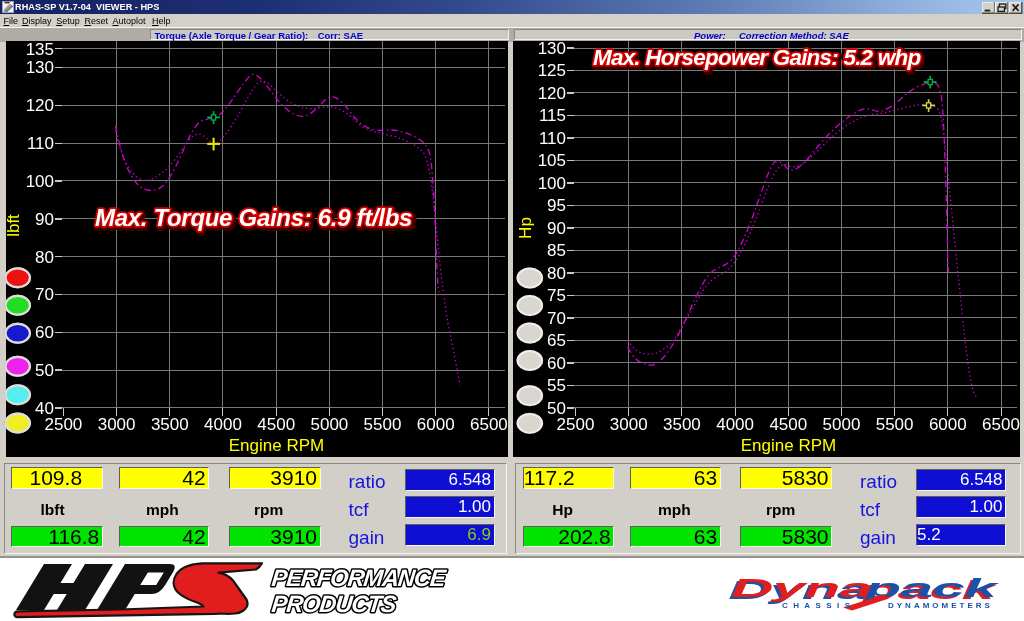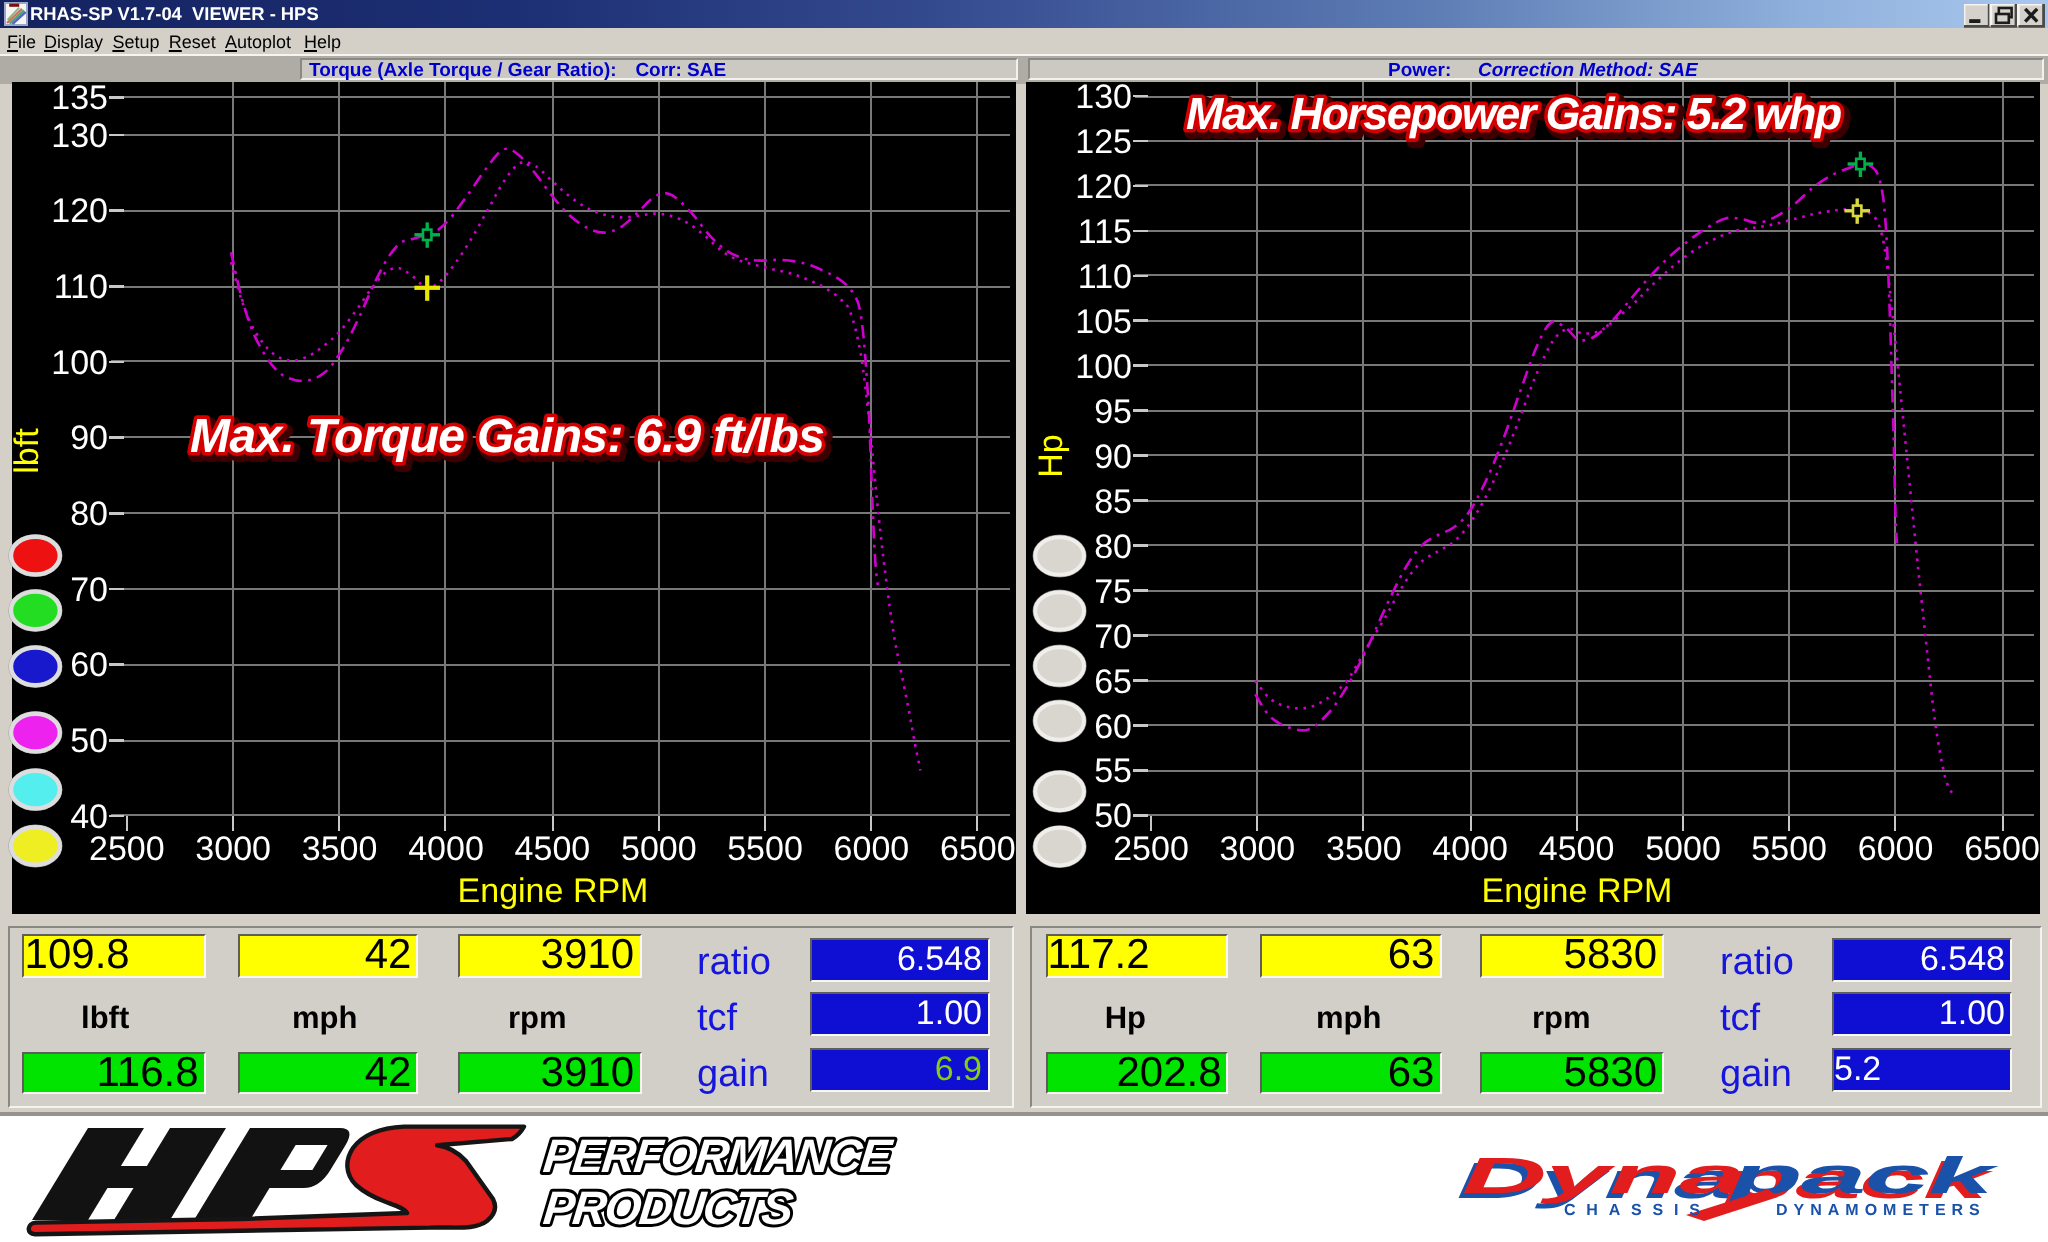--- a/index.html
+++ b/index.html
@@ -35,21 +35,21 @@
 <div class="abs" style="left:22px;top:16px;font-size:9px;color:#000;"><span style="text-decoration:underline">D</span>isplay</div>
 <div class="abs" style="left:56.2px;top:16px;font-size:9px;color:#000;"><span style="text-decoration:underline">S</span>etup</div>
 <div class="abs" style="left:84.4px;top:16px;font-size:9px;color:#000;"><span style="text-decoration:underline">R</span>eset</div>
 <div class="abs" style="left:112.5px;top:16px;font-size:9px;color:#000;"><span style="text-decoration:underline">A</span>utoplot</div>
 <div class="abs" style="left:152px;top:16px;font-size:9px;color:#000;"><span style="text-decoration:underline">H</span>elp</div>
 <div class="abs" style="left:0;top:27px;width:1024px;height:14px;background:#aeaca5;border-top:1px solid #f5f4f0;"></div>
 <div class="abs" style="left:150px;top:28.5px;width:357px;height:9.5px;background:#cbc9c2;border-top:1px solid #8a8883;border-left:1px solid #8a8883;border-bottom:1px solid #f2f1ed;border-right:1px solid #f2f1ed;"></div>
 <div class="abs" style="left:513.5px;top:28.5px;width:506px;height:9.5px;background:#cbc9c2;border-top:1px solid #8a8883;border-left:1px solid #8a8883;border-bottom:1px solid #f2f1ed;border-right:1px solid #f2f1ed;"></div>
 <div class="abs" style="left:154.5px;top:29.5px;font-size:9.5px;font-weight:bold;color:#0000cc;white-space:nowrap;">Torque (Axle Torque / Gear Ratio):</div>
 <div class="abs" style="left:317.7px;top:29.5px;font-size:9.5px;font-weight:bold;color:#0000cc;white-space:nowrap;">Corr: SAE</div>
-<div class="abs" style="left:694px;top:29.5px;font-size:9.5px;font-weight:bold;color:#0000cc;white-space:nowrap;">Power:</div>
+<div class="abs" style="left:694px;top:29.5px;font-size:9.5px;font-weight:bold;color:#0000cc;white-space:nowrap;font-style:italic;">Power:</div>
 <div class="abs" style="left:739px;top:29.5px;font-size:9.5px;font-weight:bold;color:#0000cc;white-space:nowrap;font-style:italic;">Correction Method: SAE</div>
 <div class="abs" style="left:6px;top:41px;width:502px;height:416px;background:#000;"></div>
 <div class="abs" style="left:513px;top:41px;width:507px;height:416px;background:#000;"></div>
 <svg class="abs" style="left:0;top:0;" width="1024" height="560" viewBox="0 0 1024 560" font-family="Liberation Sans,sans-serif">
 <g shape-rendering="crispEdges">
 <line x1="116.5" y1="41" x2="116.5" y2="408" stroke="#787878" stroke-width="1"></line>
 <line x1="169.5" y1="41" x2="169.5" y2="408" stroke="#787878" stroke-width="1"></line>
 <line x1="222.5" y1="41" x2="222.5" y2="408" stroke="#787878" stroke-width="1"></line>
 <line x1="276.5" y1="41" x2="276.5" y2="408" stroke="#787878" stroke-width="1"></line>
 <line x1="329.5" y1="41" x2="329.5" y2="408" stroke="#787878" stroke-width="1"></line>
@@ -237,21 +237,21 @@
 <ellipse cx="529.8" cy="333.0" rx="13" ry="10.2" fill="none" stroke="#777" stroke-width="1"></ellipse>
 <ellipse cx="529.8" cy="333.0" rx="12.2" ry="9.4" fill="#d9d6cf" stroke="#efeeea" stroke-width="2"></ellipse>
 <ellipse cx="529.8" cy="360.5" rx="13" ry="10.2" fill="none" stroke="#777" stroke-width="1"></ellipse>
 <ellipse cx="529.8" cy="360.5" rx="12.2" ry="9.4" fill="#d9d6cf" stroke="#efeeea" stroke-width="2"></ellipse>
 <ellipse cx="529.8" cy="395.7" rx="13" ry="10.2" fill="none" stroke="#777" stroke-width="1"></ellipse>
 <ellipse cx="529.8" cy="395.7" rx="12.2" ry="9.4" fill="#d9d6cf" stroke="#efeeea" stroke-width="2"></ellipse>
 <ellipse cx="529.8" cy="423.3" rx="13" ry="10.2" fill="none" stroke="#777" stroke-width="1"></ellipse>
 <ellipse cx="529.8" cy="423.3" rx="12.2" ry="9.4" fill="#d9d6cf" stroke="#efeeea" stroke-width="2"></ellipse>
 </svg>
 <div style="position:absolute;left:3.5px;top:463px;width:501.5px;height:88.5px;background:#d2cfc8;border-top:1.5px solid #8a8883;border-left:1.5px solid #8a8883;border-bottom:1.5px solid #f4f3ef;border-right:1.5px solid #f4f3ef;"></div>
-<div style="position:absolute;left:11.3px;top:467px;width:91.5px;height:22px;background:#ffff00;border-top:1.5px solid #5f5e5a;border-left:1.5px solid #5f5e5a;border-bottom:1.5px solid #f8f7f3;border-right:1.5px solid #f8f7f3;box-sizing:border-box;color:#000;font-size:21px;line-height:19.5px;text-align:left;padding-right:2.5px;">109.8</div>
+<div style="position:absolute;left:11.3px;top:467px;width:91.5px;height:22px;background:#ffff00;border-top:1.5px solid #5f5e5a;border-left:1.5px solid #5f5e5a;border-bottom:1.5px solid #f8f7f3;border-right:1.5px solid #f8f7f3;box-sizing:border-box;color:#000;font-size:21px;line-height:19.5px;text-align:center;padding-right:2.5px;">109.8</div>
 <div style="position:absolute;left:118.7px;top:467px;width:90.5px;height:22px;background:#ffff00;border-top:1.5px solid #5f5e5a;border-left:1.5px solid #5f5e5a;border-bottom:1.5px solid #f8f7f3;border-right:1.5px solid #f8f7f3;box-sizing:border-box;color:#000;font-size:21px;line-height:19.5px;text-align:right;padding-right:2.5px;">42</div>
 <div style="position:absolute;left:228.5px;top:467px;width:92px;height:22px;background:#ffff00;border-top:1.5px solid #5f5e5a;border-left:1.5px solid #5f5e5a;border-bottom:1.5px solid #f8f7f3;border-right:1.5px solid #f8f7f3;box-sizing:border-box;color:#000;font-size:21px;line-height:19.5px;text-align:right;padding-right:2.5px;">3910</div>
 <div style="position:absolute;left:7.600000000000001px;top:501px;width:90px;height:17px;text-align:center;font-size:15.5px;font-weight:bold;color:#000;line-height:17px;">lbft</div>
 <div style="position:absolute;left:117.30000000000001px;top:501px;width:90px;height:17px;text-align:center;font-size:15.5px;font-weight:bold;color:#000;line-height:17px;">mph</div>
 <div style="position:absolute;left:223.60000000000002px;top:501px;width:90px;height:17px;text-align:center;font-size:15.5px;font-weight:bold;color:#000;line-height:17px;">rpm</div>
 <div style="position:absolute;left:11.3px;top:525.5px;width:91.5px;height:21.5px;background:#00e400;border-top:1.5px solid #5f5e5a;border-left:1.5px solid #5f5e5a;border-bottom:1.5px solid #f8f7f3;border-right:1.5px solid #f8f7f3;box-sizing:border-box;color:#000;font-size:21px;line-height:19.0px;text-align:right;padding-right:2.5px;">116.8</div>
 <div style="position:absolute;left:118.7px;top:525.5px;width:90.5px;height:21.5px;background:#00e400;border-top:1.5px solid #5f5e5a;border-left:1.5px solid #5f5e5a;border-bottom:1.5px solid #f8f7f3;border-right:1.5px solid #f8f7f3;box-sizing:border-box;color:#000;font-size:21px;line-height:19.0px;text-align:right;padding-right:2.5px;">42</div>
 <div style="position:absolute;left:228.5px;top:525.5px;width:92px;height:21.5px;background:#00e400;border-top:1.5px solid #5f5e5a;border-left:1.5px solid #5f5e5a;border-bottom:1.5px solid #f8f7f3;border-right:1.5px solid #f8f7f3;box-sizing:border-box;color:#000;font-size:21px;line-height:19.0px;text-align:right;padding-right:2.5px;">3910</div>
 <div style="position:absolute;left:348.5px;top:472.0px;width:60px;height:19px;font-size:19px;color:#1515dd;line-height:19px;">ratio</div>
 <div style="position:absolute;left:404.5px;top:468.5px;width:90px;height:22px;background:#0f0fd4;border-top:1.5px solid #5f5e5a;border-left:1.5px solid #5f5e5a;border-bottom:1.5px solid #f8f7f3;border-right:1.5px solid #f8f7f3;box-sizing:border-box;color:#fff;font-size:17px;line-height:19.5px;text-align:right;padding-right:2.5px;">6.548</div>

